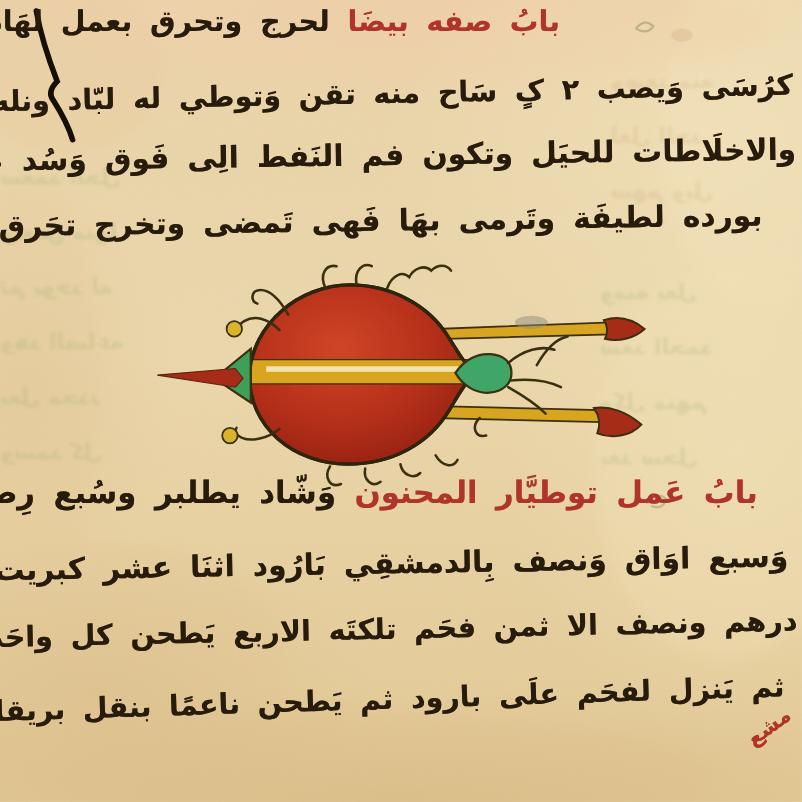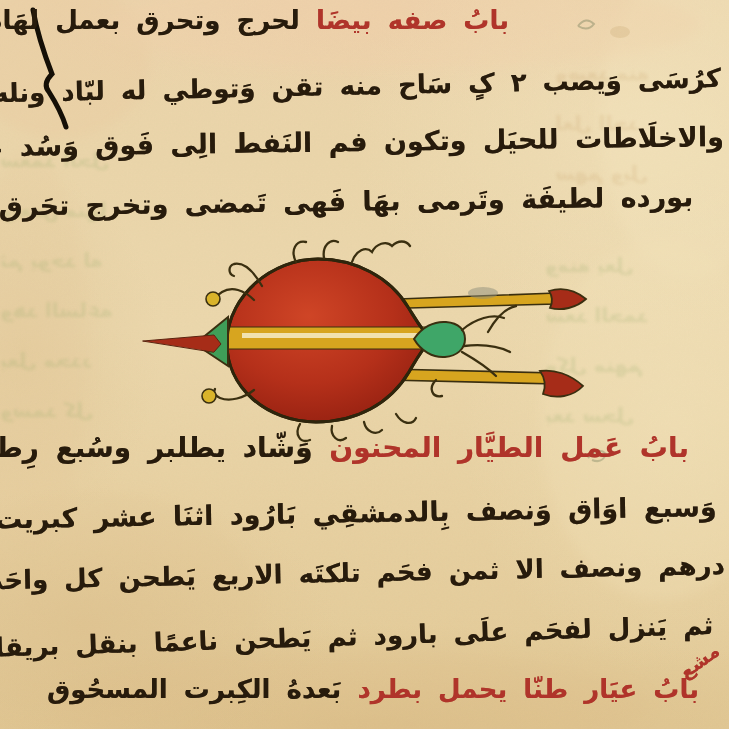--- a/index.html
+++ b/index.html
@@ -160,25 +160,24 @@
   </svg>
 
   <div class="line" dir="rtl" style="top:5px;right:220px;font-size:26px;"><span class="red">بابُ صفه بيضَا</span> <span>لحرج وتحرق بعمل لهَادِ سَاح حَديدِ وتوّط</span></div>
 
   <div class="line" dir="rtl" style="top:63px;right:8px;font-size:26px;transform:rotate(-1.2deg);"><span>كرُسَى وَيصب ٢ کٍ سَاح منه تقن وَتوطي له لبّاد ونله بِالسطا</span></div>
 
   <div class="line" dir="rtl" style="top:121px;right:5px;font-size:27px;transform:rotate(-0.8deg);"><span>والاخلَاطات للحيَل وتكون فم النَفط الِى فَوق وَسُد عَليّهَا</span></div>
 
   <div class="line" dir="rtl" style="top:181px;right:36px;font-size:27px;transform:rotate(-0.8deg);"><span>بورده لطيفَة وتَرمى بهَا فَهى تَمضى وتخرج تحَرق اربَا الله</span></div>
 
-  <div class="line" dir="rtl" style="top:431px;right:40px;font-size:28px;"><span class="red">بابُ عَمل الطيَّار المحنون</span> <span>وَشّاد يطلبر وسُبع رِطلًا</span></div>
+  <div class="line" dir="rtl" style="top:431px;right:40px;font-size:28px;"><span class="red">بابُ عَمل توطيَّار المحنون</span> <span>وَشّاد يطلبر وسُبع رِطلًا</span></div>
 
   <div class="line" dir="rtl" style="top:491px;right:12px;font-size:27px;transform:rotate(-1deg);"><span>وَسبع اوَاق وَنصف بِالدمشقِي بَارُود اثنَا عشر كبريت</span></div>
 
   <div class="line" dir="rtl" style="top:550px;right:4px;font-size:26px;transform:rotate(-1.2deg);"><span>درهم ونصف الا ثمن فحَم تلكتَه الاربع يَطحن كل واحَد وحل</span></div>
 
   <div class="line" dir="rtl" style="top:610px;right:16px;font-size:26px;transform:rotate(-1.8deg);"><span>ثم يَنزل لفحَم علَى بارود ثم يَطحن ناعمًا بنقل بريقك وتَنزل</span></div>
 
-  <div class="line" dir="rtl" style="top:674px;right:30px;font-size:26px;"><span class="red">بابُ عيَار طنّا يحمل بطرد</span> <span>بَعدهُ الكِبرت المسحُوق</span></div>
 
   <div id="marginword" class="red" dir="rtl" style="right:8px;top:650px;">مشع</div>
 
 </div>
 
 </body></html>

